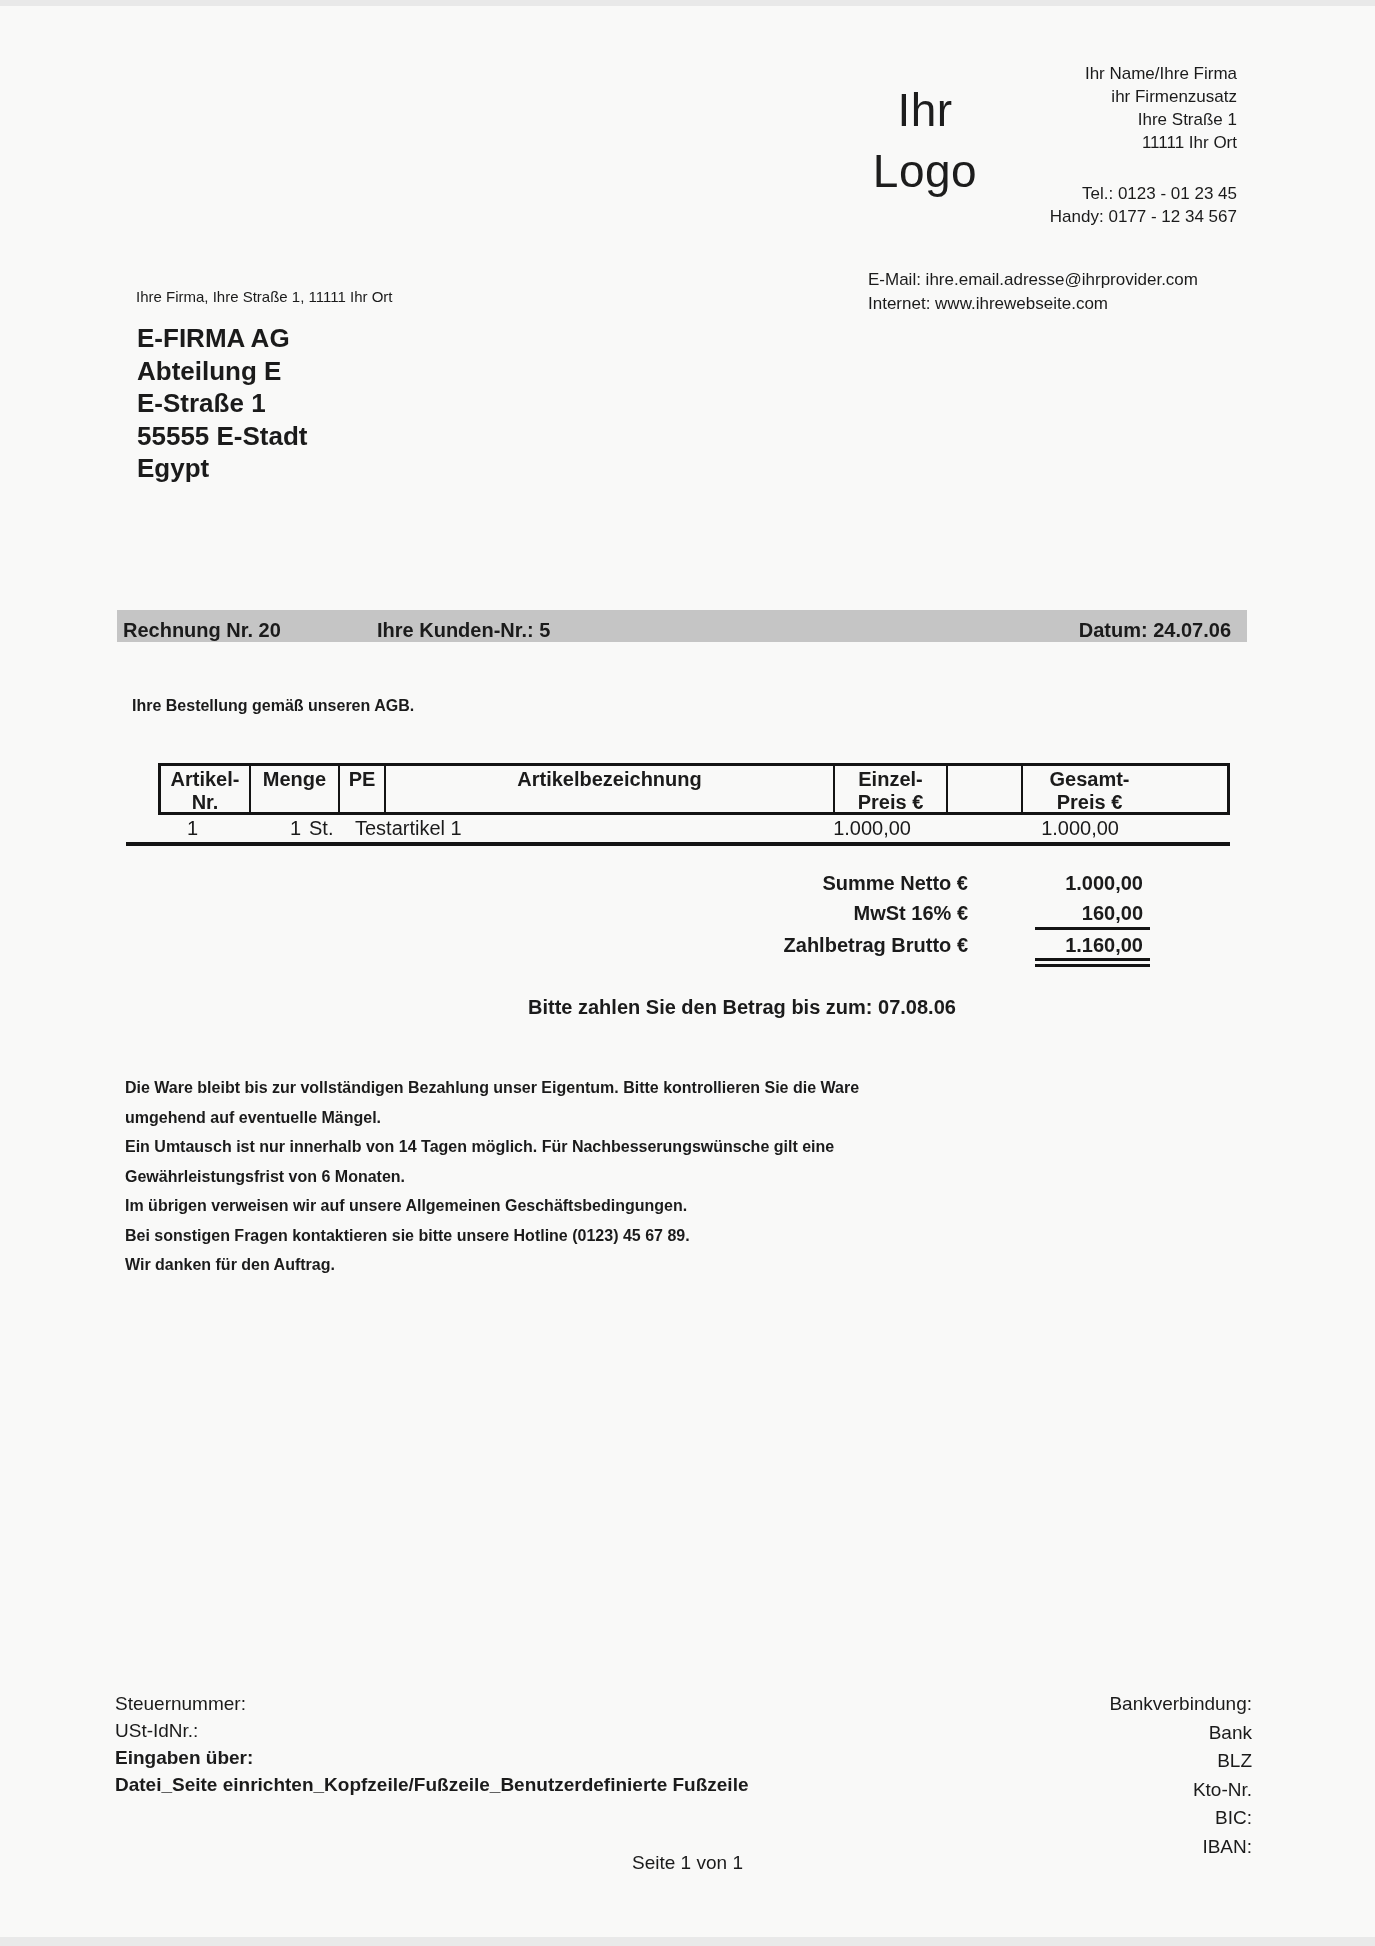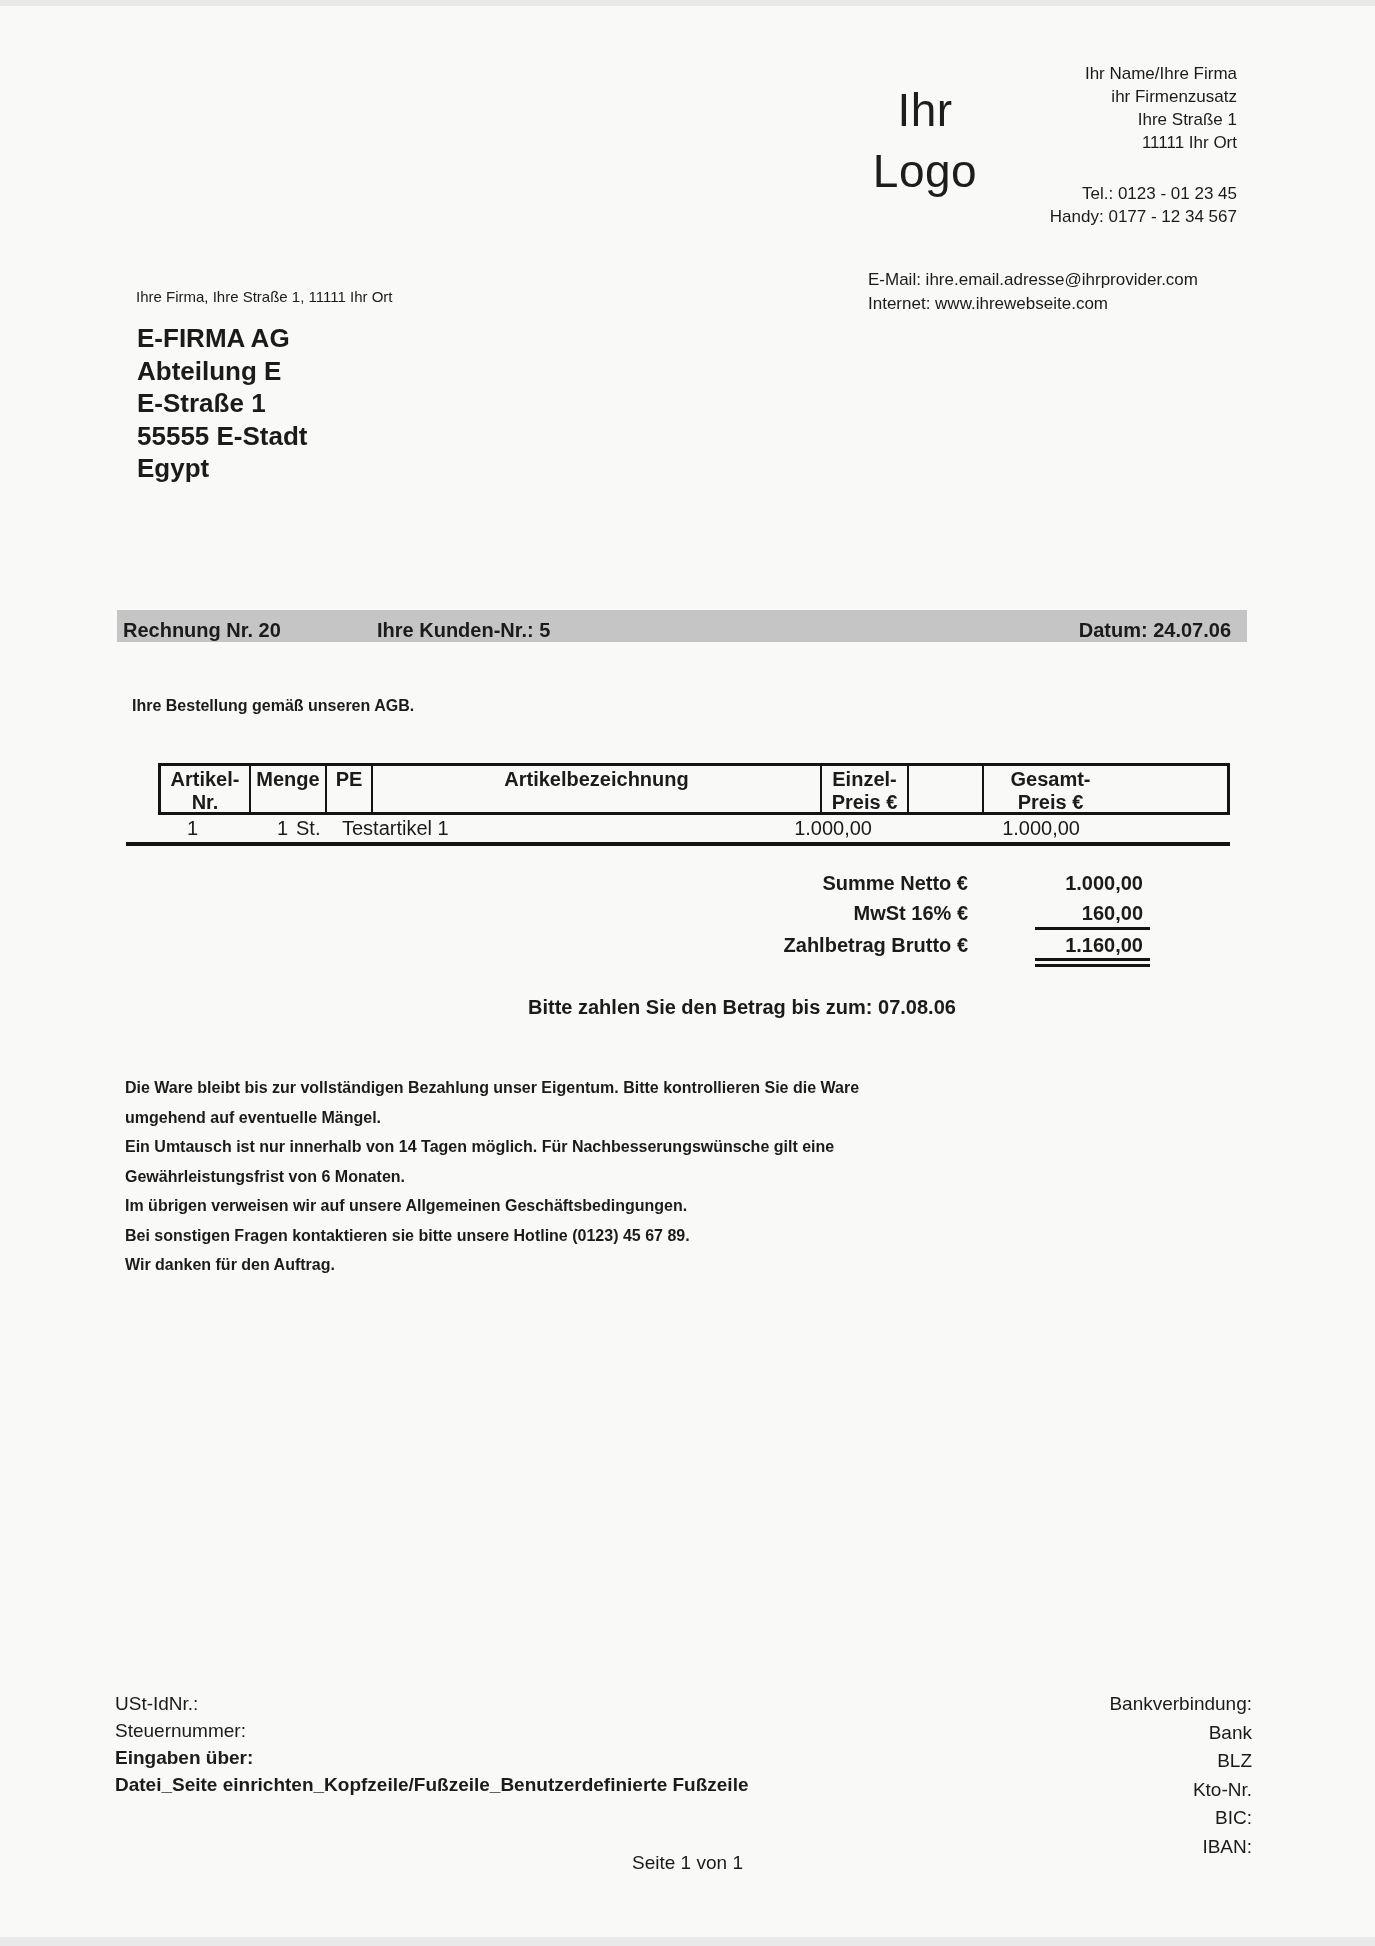--- a/index.html
+++ b/index.html
@@ -33,22 +33,22 @@
   .invoice-bar .bar-right { position:absolute; right:16px; }
 
   .order-note { position:absolute; top:697px; left:132px; font-size:16px; font-weight:bold; }
 
   
   .items { position:absolute; top:763px; left:126px; width:1104px; }
   .thead { display:flex; border:3px solid #141414; box-sizing:border-box; height:52px;margin-left:32px; }
   .th { flex:0 0 auto; box-sizing:border-box; border-right:2px solid #141414;
         text-align:center; font-weight:bold; font-size:20px; line-height:23px; padding-top:2px; }
   .th:last-child { border-right:none; }
-  .c1{width:90px;} .c2{width:76px;} .c3{width:46px;} .c4{width:449px;}
-  .c5{width:87px;} .c6{width:75px;} .c7{width:133px;}
+  .c1{width:90px;} .c2{width:89px;} .c3{width:46px;} .c4{width:449px;}
+  .c5{width:113px;} .c6{width:75px;} .c7{width:133px;}
   .trow { display:flex; height:27px; align-items:center; font-size:20px; }
   .td { flex:0 0 auto; box-sizing:border-box; }
   .td.num { text-align:right; }
   .td.c1 { padding-right:18px; }
   .td.c2 { padding-right:4px; }
   .td.c3 { padding-left:4px; }
   .td.c4 { padding-left:4px; }
   .td.c5, .td.c7 { padding-right:2px; }
   .tline { height:4px; background:#141414; }
 
@@ -172,22 +172,22 @@
     <div>Die Ware bleibt bis zur vollständigen Bezahlung unser Eigentum. Bitte kontrollieren Sie die Ware</div>
     <div>umgehend auf eventuelle Mängel.</div>
     <div>Ein Umtausch ist nur innerhalb von 14 Tagen möglich. Für Nachbesserungswünsche gilt eine</div>
     <div>Gewährleistungsfrist von 6 Monaten.</div>
     <div>Im übrigen verweisen wir auf unsere Allgemeinen Geschäftsbedingungen.</div>
     <div>Bei sonstigen Fragen kontaktieren sie bitte unsere Hotline (0123) 45 67 89.</div>
     <div>Wir danken für den Auftrag.</div>
   </div>
 
   <div class="footer-left">
+    <div>Steuernummer:</div>
     <div>USt-IdNr.:</div>
-    <div>Steuernummer:</div>
     <div class="bold">Eingaben über:</div>
     <div class="bold">Datei_Seite einrichten_Kopfzeile/Fußzeile_Benutzerdefinierte Fußzeile</div>
   </div>
 
   <div class="footer-right">
     <div>Bankverbindung:</div>
     <div>Bank</div>
     <div>BLZ</div>
     <div>Kto-Nr.</div>
     <div>BIC:</div>

